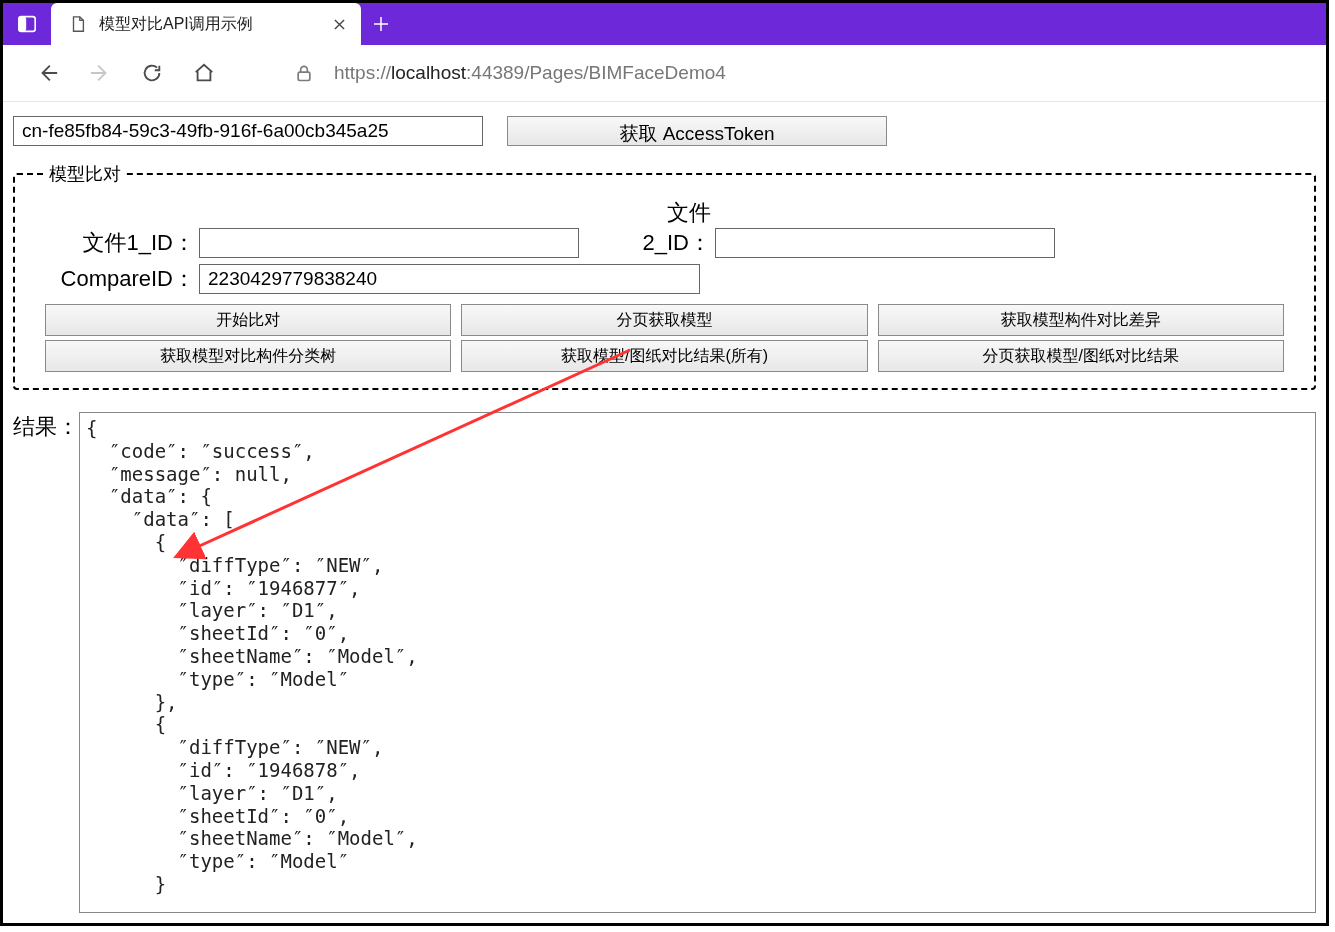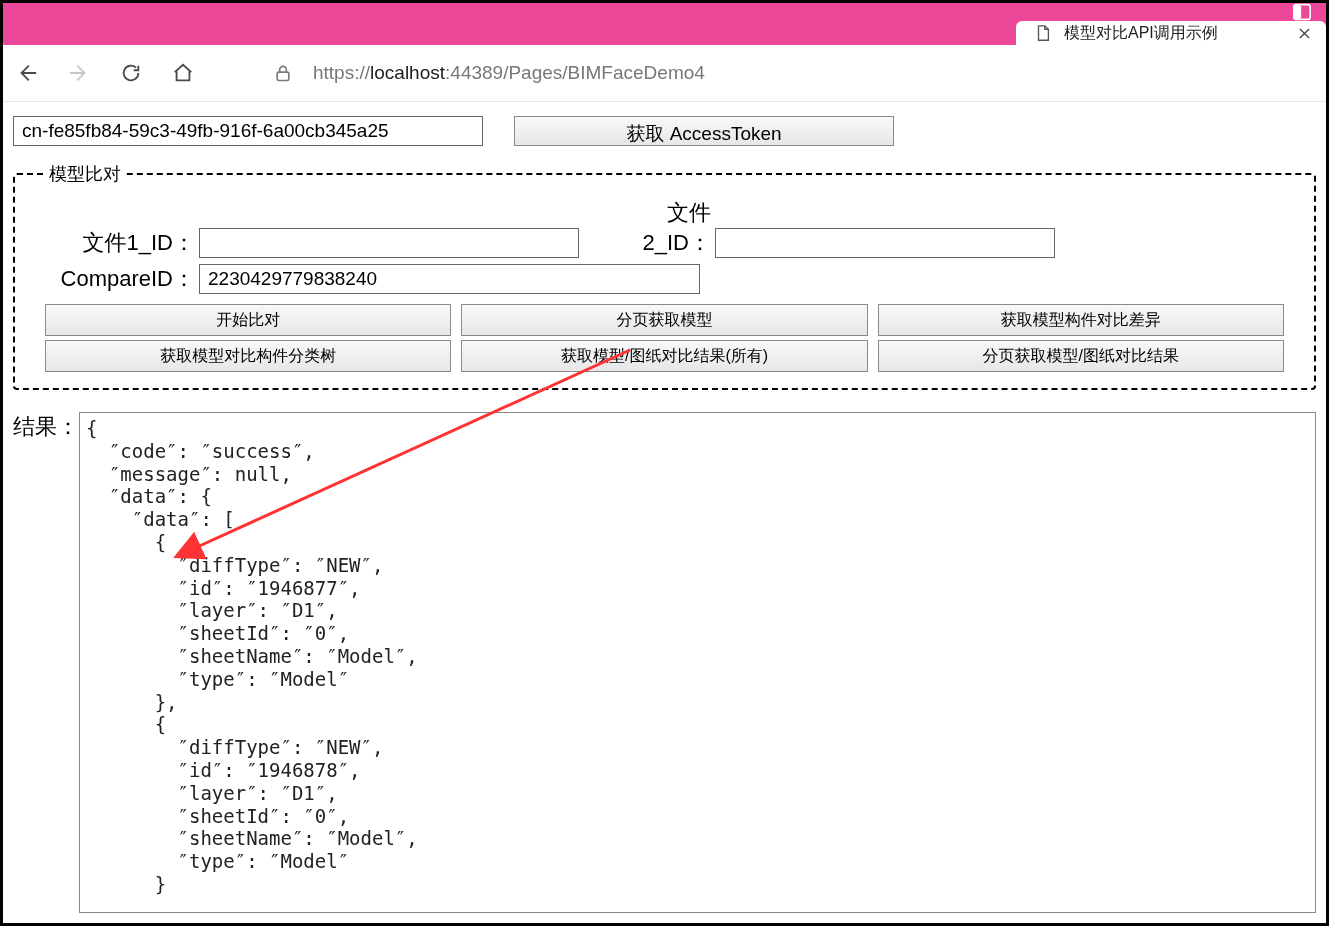--- a/index.html
+++ b/index.html
@@ -12,25 +12,24 @@
   .window {
     border: 3px solid #000;
     width: 1329px;
     height: 926px;
     box-sizing: border-box;
     display: flex;
     flex-direction: column;
     overflow: hidden;
   }
   .titlebar {
-    background: #ec4899;
+    background: #6d28d9;
     height: 42px;
     display: flex;
-    align-items: flex-end;
-    flex-direction: column;
+    align-items: center;
   }
   .titlebar-left {
     display: flex;
     align-items: center;
     padding: 0 14px;
     gap: 12px;
   }
   .win-icon {
     width: 20px;
     height: 18px;
@@ -63,21 +62,21 @@
     display: flex;
     align-items: center;
     justify-content: center;
     color: #fff;
     font-size: 22px;
   }
   .url-bar {
     display: flex;
     align-items: center;
     height: 56px;
-    padding: 0 12px;
+    padding: 0 33px;
     gap: 28px;
     border-bottom: 1px solid #e5e5e5;
     background: #fff;
   }
   .nav-btn {
     width: 24px;
     height: 24px;
     display: flex;
     align-items: center;
     justify-content: center;
@@ -92,21 +91,21 @@
   .url-text .host { color: #222; }
   .page-body {
     padding: 14px 10px 10px 10px;
     flex: 1;
     display: flex;
     flex-direction: column;
     min-height: 0;
   }
   .top-row {
     display: flex;
-    gap: 31px;
+    gap: 24px;
     align-items: center;
     margin-bottom: 16px;
   }
   input[type=text].field {
     font-size: 19px;
     padding: 3px 8px;
     border: 1px solid #666;
     background: #fff;
     height: 30px;
     box-sizing: border-box;

